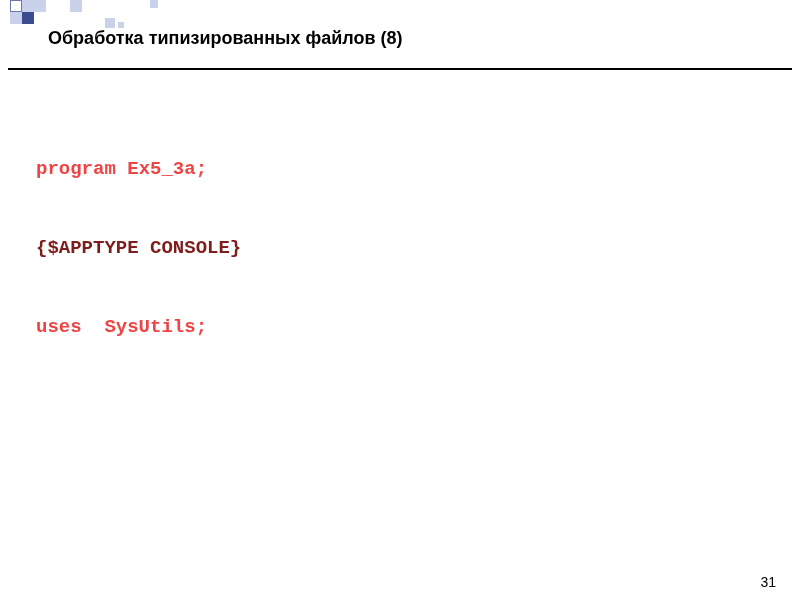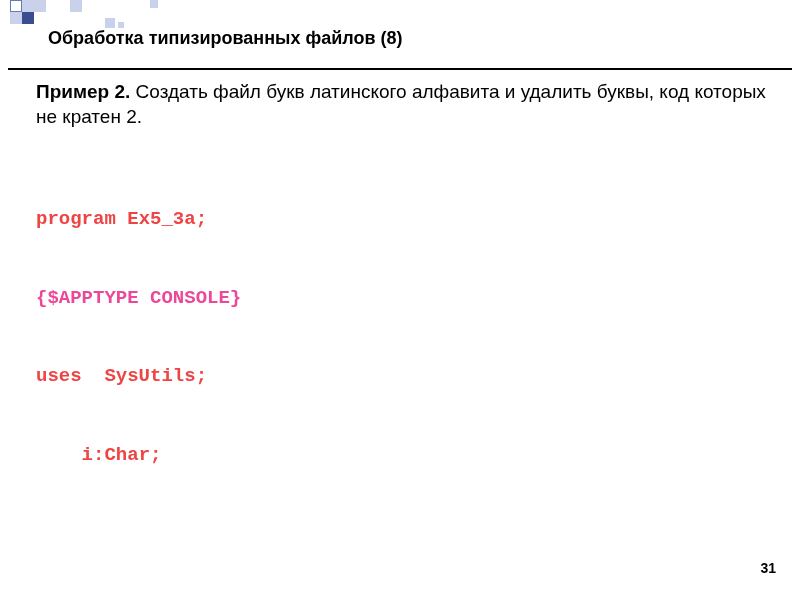--- a/index.html
+++ b/index.html
@@ -60,28 +60,27 @@
   .example b { font-weight: bold; }
   .code {
     font-family: "Courier New", Courier, monospace;
     font-size: 19px;
     white-space: pre;
     margin-top: 26px;
   }
   .code .line { display:block; line-height: 1.55; }
   .kw   { color:#ef4444; font-weight:bold; }
   .blue { color:#0033cc; font-weight:bold; }
-  .turq { color:#ec4899; font-weight:bold;margin-top:25px; }
+  .turq { color:#7f1d1d; font-weight:bold;margin-top:25px; }
   .page {
     position: absolute;
     right: 24px;
-    bottom: 24px;
+    bottom: 10px;
     font-size: 14px;
     color:#000;
-    font-weight:bold;
   }
 </style>
 </head>
 <body>
 
 <div class="deco">
   <div class="sq s1"></div>
     <div class="sq s2"></div>
     <div class="sq s3"></div>
   <div class="sq s4"></div>
@@ -89,29 +88,25 @@
     <div class="sq s6"></div>
   <div class="sq s7"></div>
     <div class="sq s8"></div>
     <div class="sq s9"></div>
 </div>
 
 <div class="title">Обработка типизированных файлов (8)</div>
 <div class="rule"></div>
 
 <div class="body">
-  <div class="example">
-    <b>Пример 2.</b><span> Создать файл букв латинского алфавита и удалить буквы, код которых не кратен 2.</span>
-  </div>
 
   <div class="code">
     <span class="line"><span class="kw">program</span><span class="kw"> Ex5_3a;</span></span>
     <span class="line"><span class="turq">{$APPTYPE CONSOLE}</span></span>
     <span class="line"><span class="kw">uses</span><span class="kw">  SysUtils;</span></span>
-    <span class="line"><span class="kw">    i:</span><span class="kw">Char</span><span class="kw">;</span></span>
     <span class="line"></span>
     
     
     
     
     
   </div>
 </div>
 
 <div class="page">31</div>

